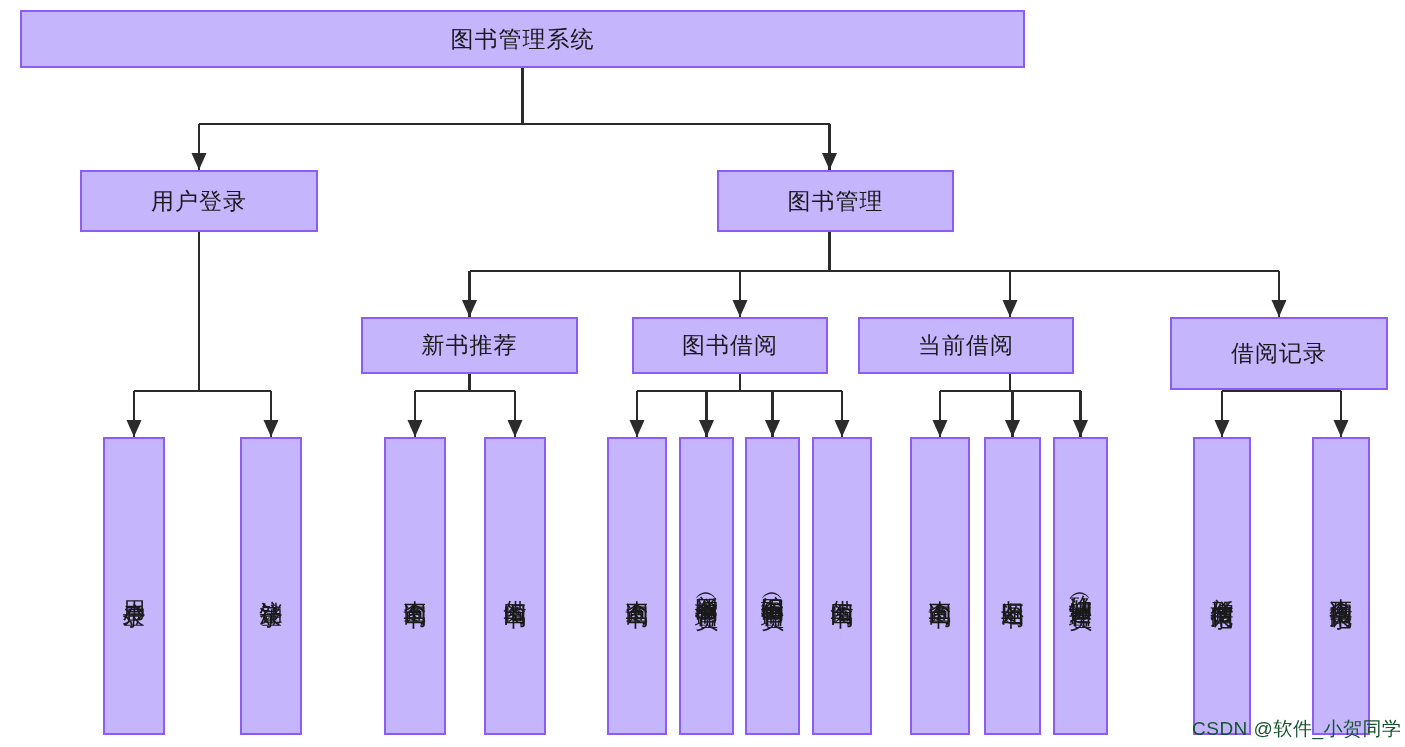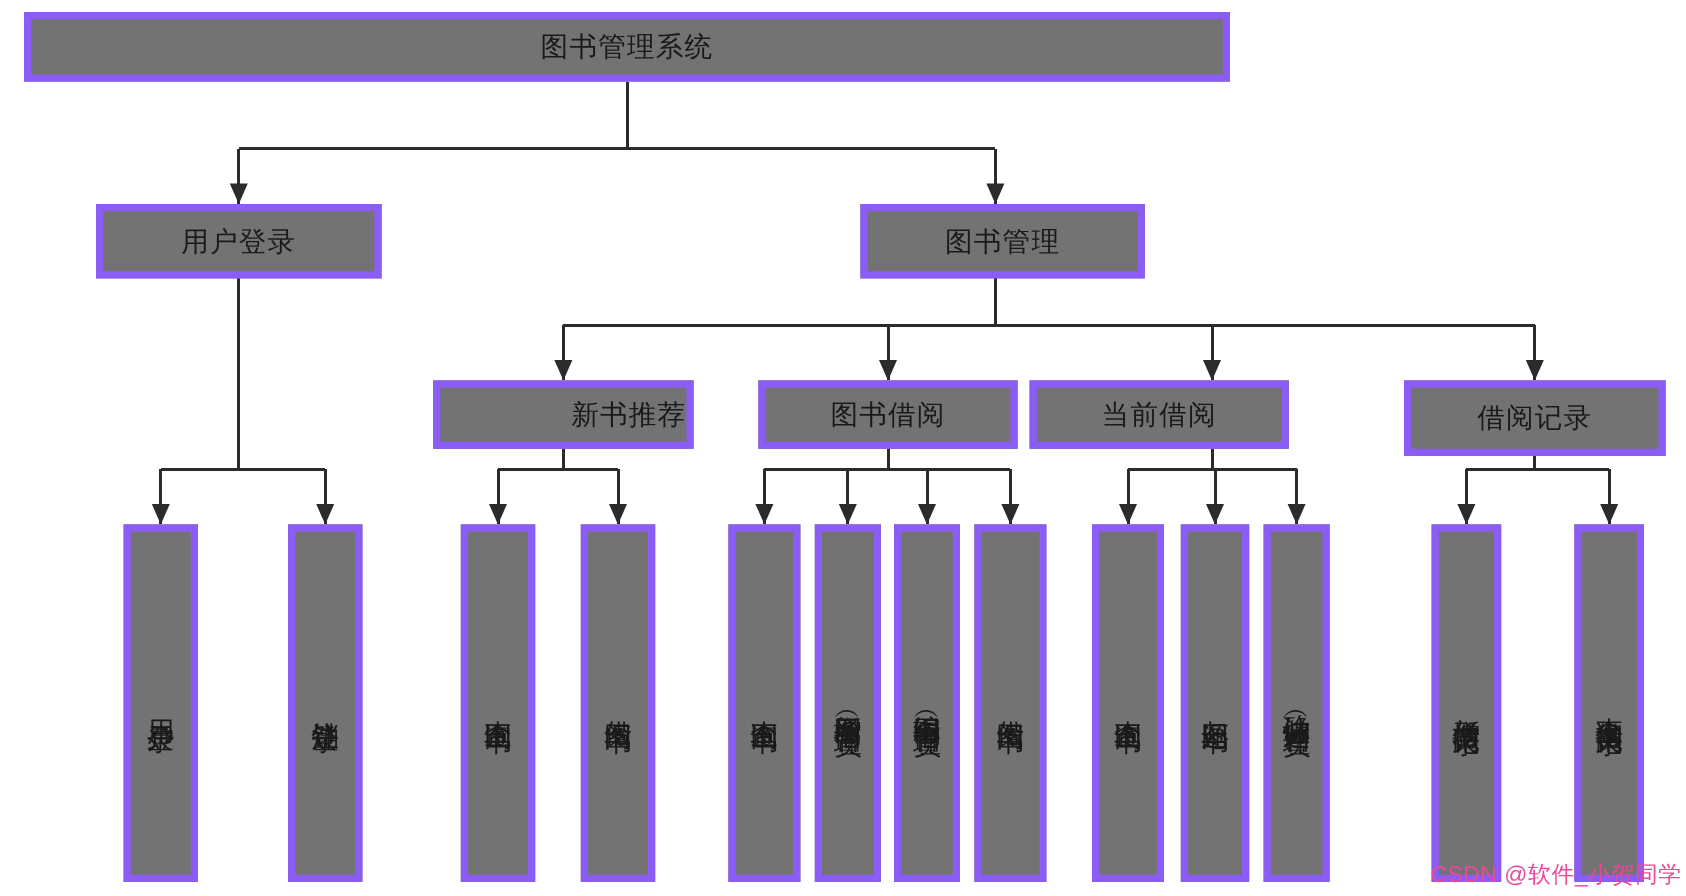--- a/index.html
+++ b/index.html
@@ -21,22 +21,22 @@
     position: absolute;
     left: 0;
     top: 0;
     width: 1405px;
     height: 747px;
     pointer-events: none;
   }
   .node {
     position: absolute;
     box-sizing: border-box;
-    border: 6px solid #8b5cf6;
-    background: #737373;
+    border: 2px solid #8b5cf6;
+    background: #c4b5fd;
     display: flex;
     align-items: center;
     justify-content: center;
     color: #1a1a1a;
   }
   .node.horiz {
     font-size: 23px;
     letter-spacing: 1px;
   }
   .node.vert {
@@ -49,21 +49,21 @@
   }
   .node.vert .vtext {
     writing-mode: vertical-rl;
     text-orientation: upright;
     display: block;
     white-space: nowrap;
   }
   .watermark {
     position: absolute;
     font-size: 19px;
-    color: #ec4899;
+    color: #14532d;
     white-space: nowrap;
     letter-spacing: 0.5px;
   }
 </style>
 </head>
 <body>
 
 <div id="canvas">
   <svg class="connectors" id="connector-layer" viewBox="0 0 1405 747" xmlns="http://www.w3.org/2000/svg">
       <line x1="522.5" y1="68" x2="522.5" y2="124" stroke="#2b2b2b" stroke-width="2.5" shape-rendering="crispEdges"></line>
@@ -122,30 +122,30 @@
   <div id="node-layer">
       <div class="node horiz" style="left: 20px; top: 10px; width: 1005px; height: 58px;">
         <span>图书管理系统</span>
       </div>
       <div class="node horiz" style="left: 80px; top: 170px; width: 238px; height: 62px;">
         <span>用户登录</span>
       </div>
       <div class="node horiz" style="left: 717px; top: 170px; width: 237px; height: 62px;">
         <span>图书管理</span>
       </div>
-      <div class="node horiz" style="left: 361px; top: 317px; width: 217px; height: 57px; justify-content: flex-end;">
+      <div class="node horiz" style="left: 361px; top: 317px; width: 217px; height: 57px;">
         <span>新书推荐</span>
       </div>
-      <div class="node horiz" style="left: 632px; top: 317px; width: 216px; height: 57px;">
+      <div class="node horiz" style="left: 632px; top: 317px; width: 196px; height: 57px;">
         <span>图书借阅</span>
       </div>
       <div class="node horiz" style="left: 858px; top: 317px; width: 216px; height: 57px;">
         <span>当前借阅</span>
       </div>
-      <div class="node horiz" style="left: 1170px; top: 317px; width: 218px; height: 63px; text-align: right;">
+      <div class="node horiz" style="left: 1170px; top: 317px; width: 218px; height: 73px; text-align: right;">
         <span>借阅记录</span>
       </div>
       <div class="node vert" style="left: 103px; top: 437px; width: 62px; height: 298px;">
         <span class="vtext">用户登录</span>
       </div>
       <div class="node vert" style="left: 240px; top: 437px; width: 62px; height: 298px;">
         <span class="vtext">注销登录</span>
       </div>
       <div class="node vert" style="left: 384px; top: 437px; width: 62px; height: 298px;">
         <span class="vtext">查询图书</span>

